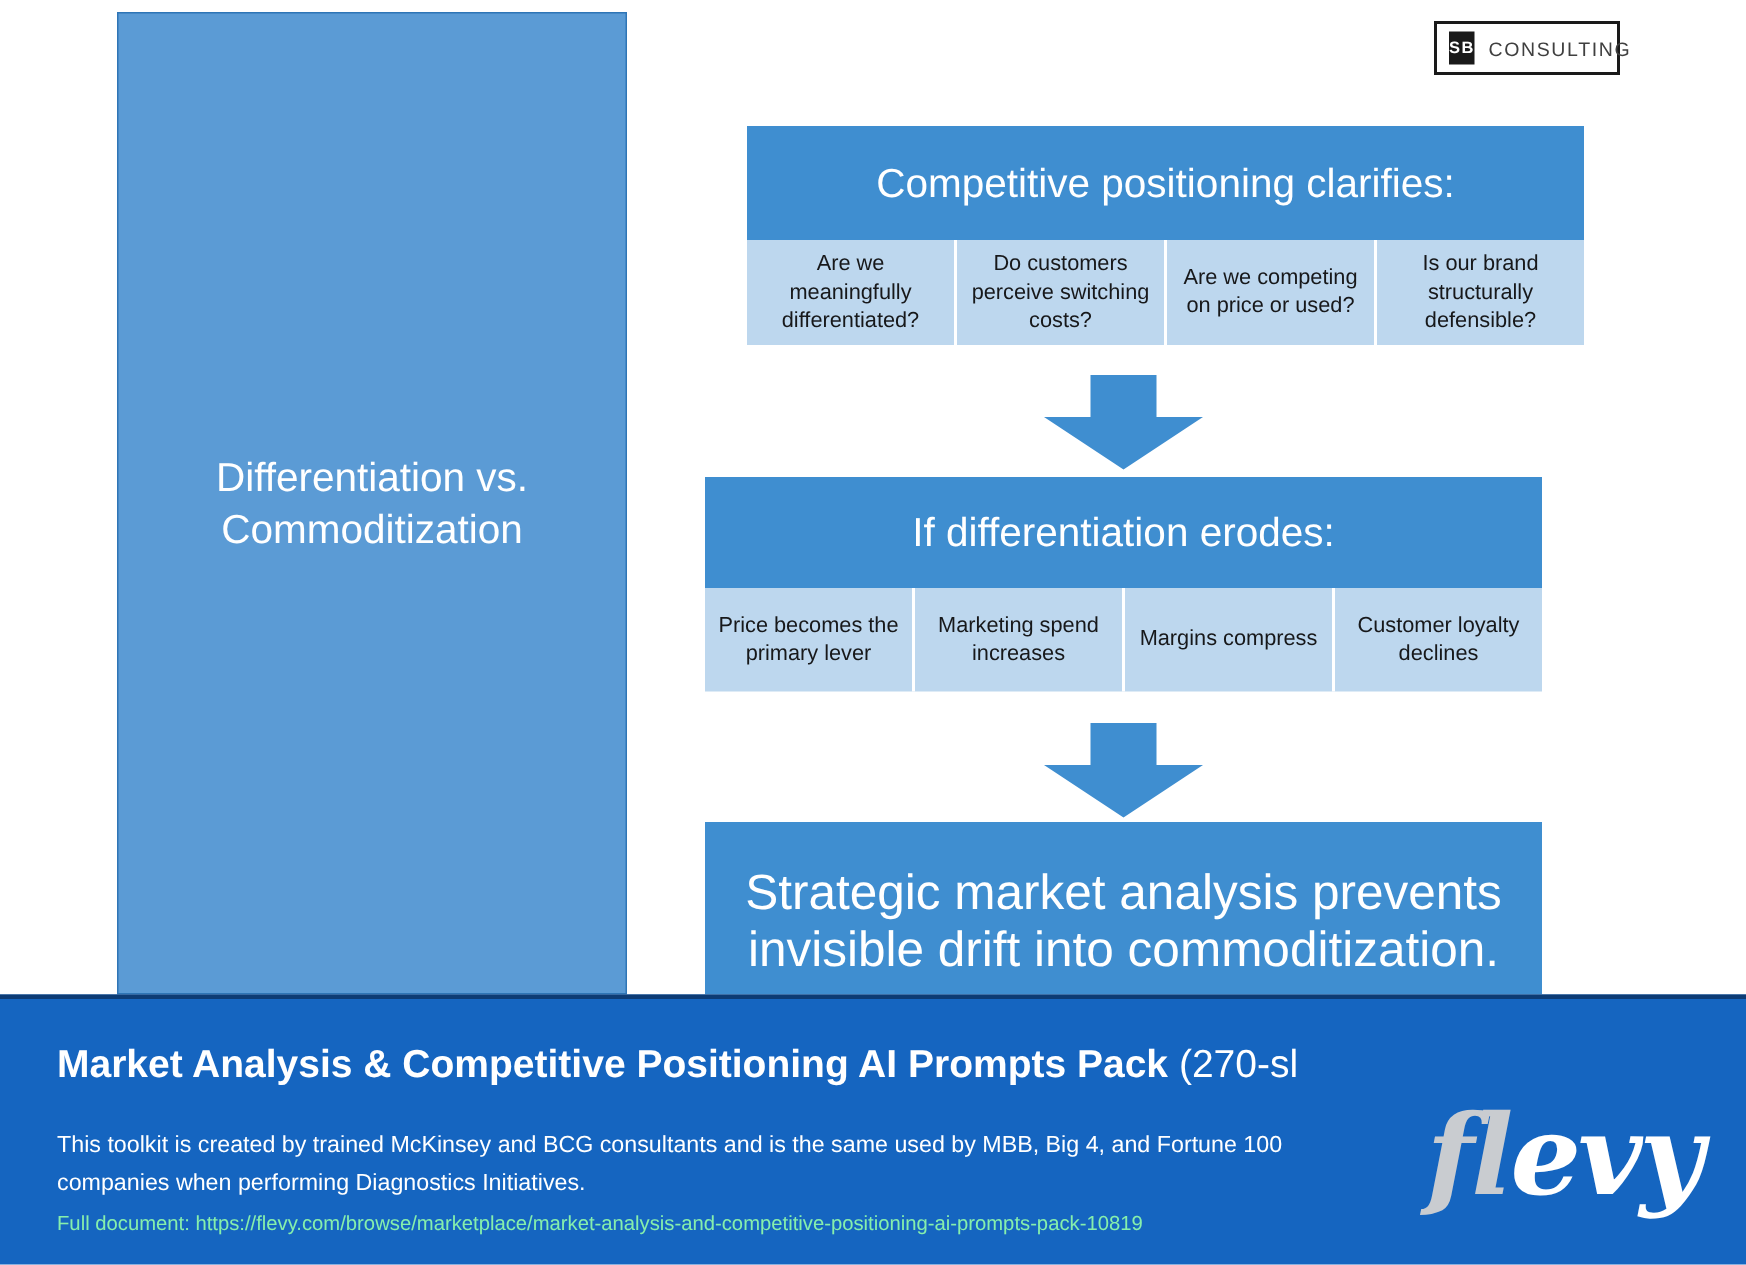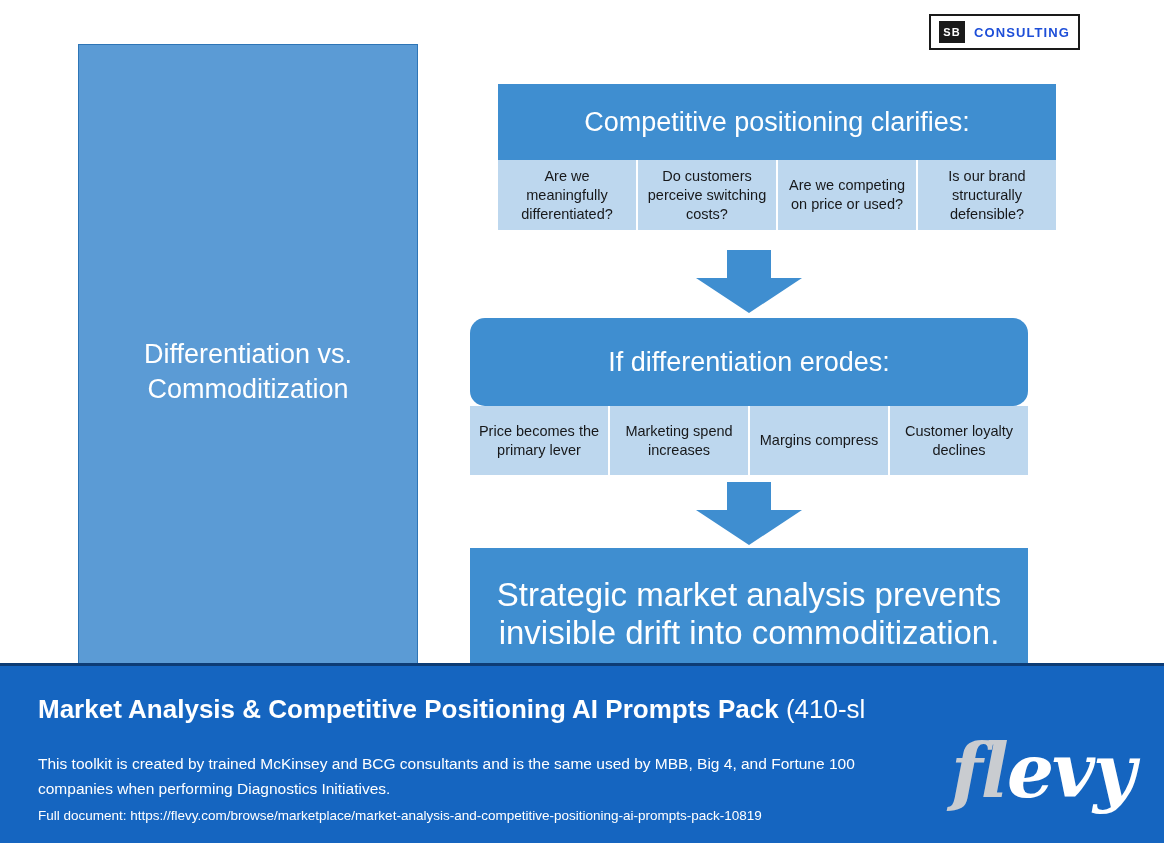--- a/index.html
+++ b/index.html
@@ -31,37 +31,36 @@
     left: 78px;
     top: 8px;
     width: 340px;
     height: 655px;
     background: #5b9bd5;
     border: 1px solid #2e75b6;
     box-sizing: border-box;
     display: flex;
     align-items: center;
     justify-content: center;
-    margin-top: 36px;
   }
   #left-panel .panel-title {
     color: #ffffff;
     font-size: 27px;
     line-height: 35px;
     text-align: center;
     font-weight: 400;
     padding: 0 18px;
   }
 
   
   #logo {
     position: absolute;
     right: 84px;
     top: 14px;
-    width: 151px;
+    width: 124px;
     height: 36px;
     background: #ffffff;
     border: 2px solid #1a1a1a;
     box-sizing: border-box;
     display: flex;
     align-items: center;
     padding-left: 8px;
   }
   #logo .sb-mark {
     width: 26px;
@@ -71,23 +70,23 @@
     font-size: 11px;
     font-weight: bold;
     letter-spacing: 1px;
     display: flex;
     align-items: center;
     justify-content: center;
   }
   #logo .sb-word {
     margin-left: 9px;
     font-size: 13px;
-    font-weight: bold;
+    font-weight: normal;
     letter-spacing: 1.1px;
-    color: #1d4ed8;
+    color: #404040;
   }
 
   
   .flow-block {
     position: absolute;
     left: 470px;
     width: 558px;
   }
   .band {
     background: #3f8ed0;
@@ -134,21 +133,21 @@
     left: 694px;
     width: 110px;
     height: 64px;
   }
   #arrow1 { top: 250px; }
   #arrow2 { top: 482px; }
   .arrow svg { display: block; }
 
   
   #block2 { top: 318px; }
-  #block2 .band { height: 88px; border-radius: 15px; }
+  #block2 .band { height: 74px; }
   #block2 .subrow { height: 69px; }
 
   
   #block3 { top: 548px; }
   #block3 .band {
     height: 115px;
     align-items: flex-start;
     padding-top: 28px;
     box-sizing: border-box;
   }
@@ -183,21 +182,21 @@
     top: 85px;
     color: #ffffff;
     font-size: 15.5px;
     line-height: 25px;
     width: 820px;
   }
   #footer-link {
     position: absolute;
     left: 38px;
     top: 142px;
-    color: #ffffff;
+    color: #86efac;
     font-size: 13.5px;
     text-decoration: none;
   }
   #flevy-logo {
     position: absolute;
     right: 30px;
     top: 68px;
     font-family: "DejaVu Serif", serif;
     font-style: italic;
     font-weight: bold;
@@ -261,20 +260,20 @@
   <div class="flow-block" id="block3">
     <div class="band">
       <div class="band-text">Strategic market analysis prevents invisible drift into commoditization.</div>
     </div>
   </div>
 
 </div>
 
 <div id="footer">
   <div id="footer-title">
-    <span>Market Analysis &amp; Competitive Positioning AI Prompts Pack</span><span class="light"> (410-sl</span>
+    <span>Market Analysis &amp; Competitive Positioning AI Prompts Pack</span><span class="light"> (270-sl</span>
   </div>
   <div id="footer-desc">This toolkit is created by trained McKinsey and BCG consultants and is the same used by MBB, Big 4, and Fortune 100 companies when performing Diagnostics Initiatives.</div>
   <a id="footer-link" href="#">Full document: https://flevy.com/browse/marketplace/market-analysis-and-competitive-positioning-ai-prompts-pack-10819</a>
   <div id="flevy-logo">
     <span class="f-grey">fl</span><span class="f-white">evy</span>
   </div>
 </div>
 
 </body></html>

